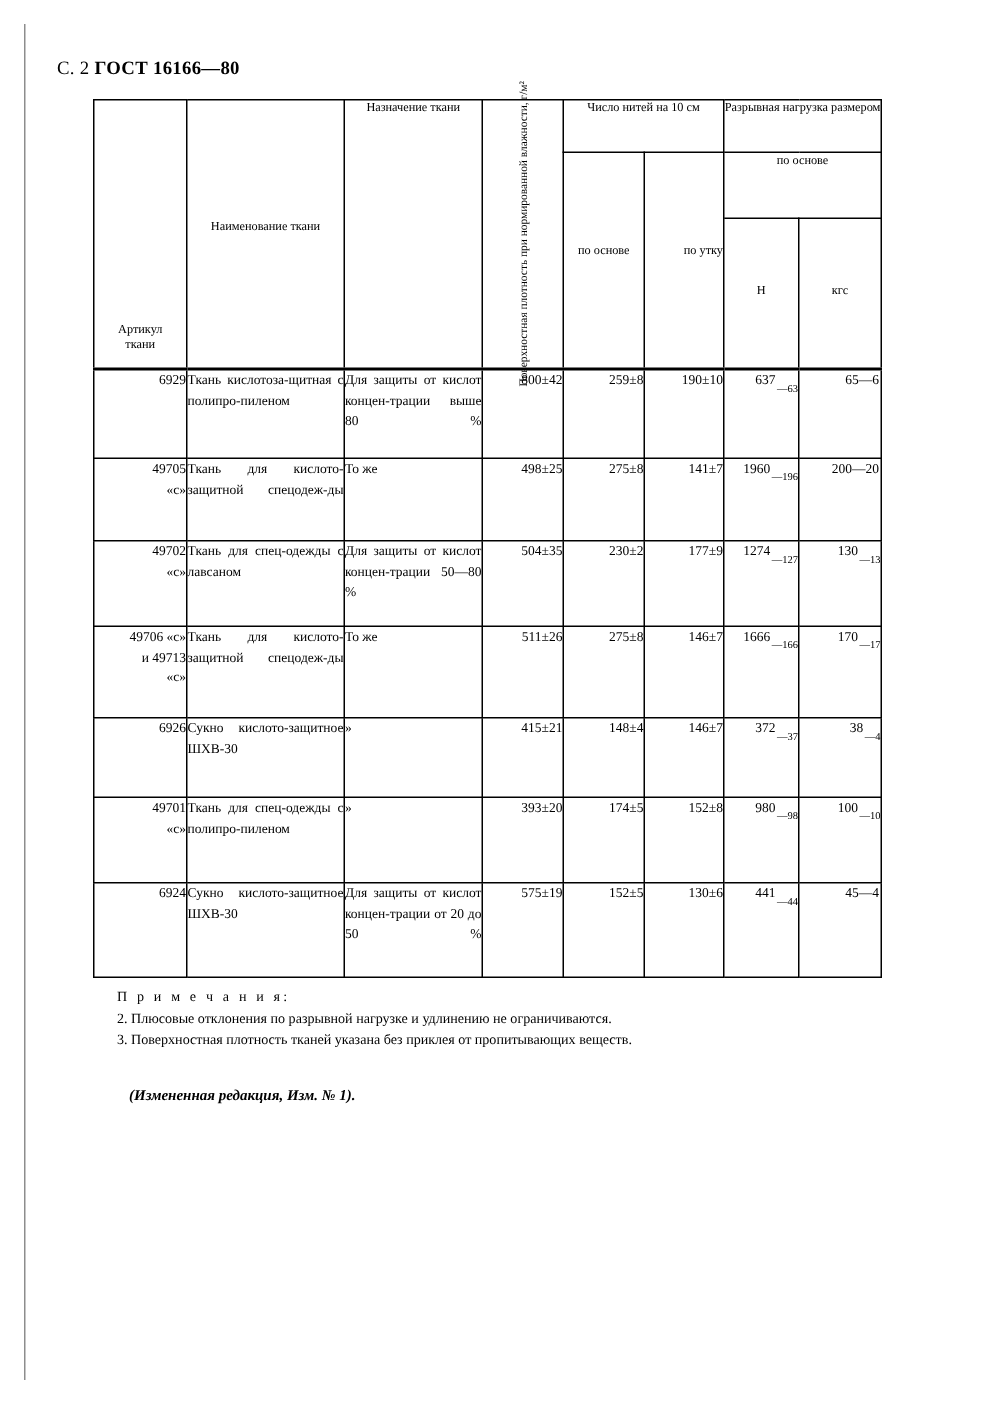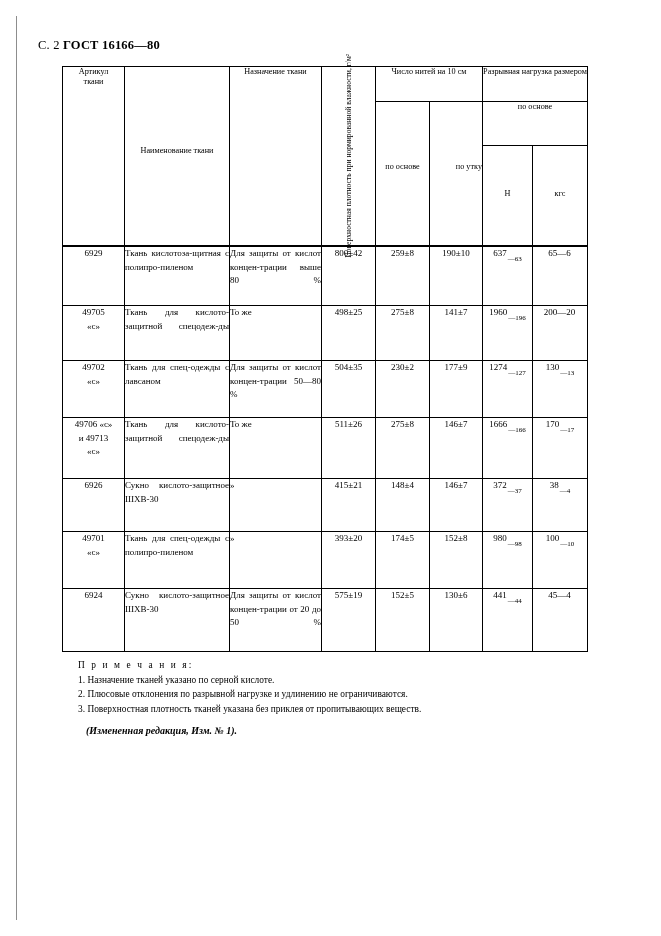--- a/index.html
+++ b/index.html
@@ -78,21 +78,21 @@
   .vwrap {
     height: 178px;
     display: flex;
     align-items: center;
     justify-content: center;
   }
   .thickline td {
     border-top: 2px solid #000 !important;
   }
   td.cellnum {
-    text-align: center;
+    text-align: right;
     vertical-align: top;
     padding-top: 12px;
     font-size: 9px;
     line-height: 1.5;
   }
   td.cellname, td.cellpurp {
     padding: 12px 5px 4px 5px;
     font-size: 9px;
     line-height: 1.5;
     text-align: justify;
@@ -157,21 +157,21 @@
       <col style="width:92px">
       <col style="width:54px">
       <col style="width:54px">
       <col style="width:53px">
       <col style="width:50px">
       <col style="width:55px">
     </colgroup>
     <tbody>
       <tr>
         <td class="hdr-cell" rowspan="3">
-          <div style="height:168px;display:flex;align-items:flex-start;justify-content:center;">
+          <div style="height:168px;display:flex;align-items:flex-end;justify-content:center;">
             <span style="white-space:pre-line;">Артикул
 ткани</span>
           </div>
         </td>
         <td class="hdr-cell" rowspan="3">
           <div style="height:168px;display:flex;align-items:center;justify-content:center;">
             <span>Наименование ткани</span>
           </div>
         </td>
         <td class="hdr-cell" rowspan="3">
@@ -299,21 +299,20 @@
         <td class="cellnum">130±6</td>
         <td class="cellnum"><span>441</span><span class="sub">—44</span></td>
         <td class="cellnum"><span>45—4</span><span class="sub"></span></td>
       </tr>
     </tbody>
   </table>
 
   <div class="notes">
     <div class="title">П р и м е ч а н и я:</div>
     <ol>
-      <li>1. Назначение тканей указано по серной кислоте.</li>
       <li>2. Плюсовые отклонения по разрывной нагрузке и удлинению не ограничиваются.</li>
       <li>3. Поверхностная плотность тканей указана без приклея от пропитывающих веществ.</li>
     </ol>
   </div>
 
   <div class="revision">(Измененная редакция, Изм. № 1).</div>
 
 </div>
 
 </body></html>

